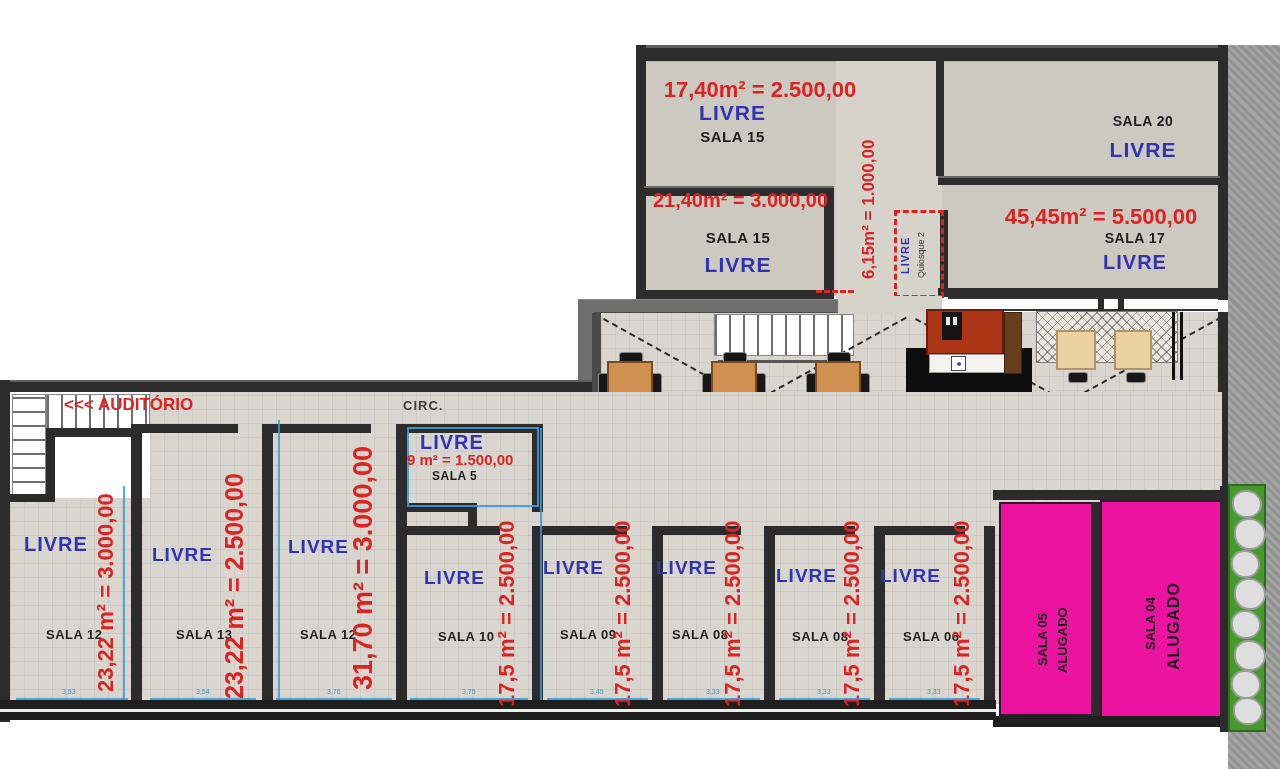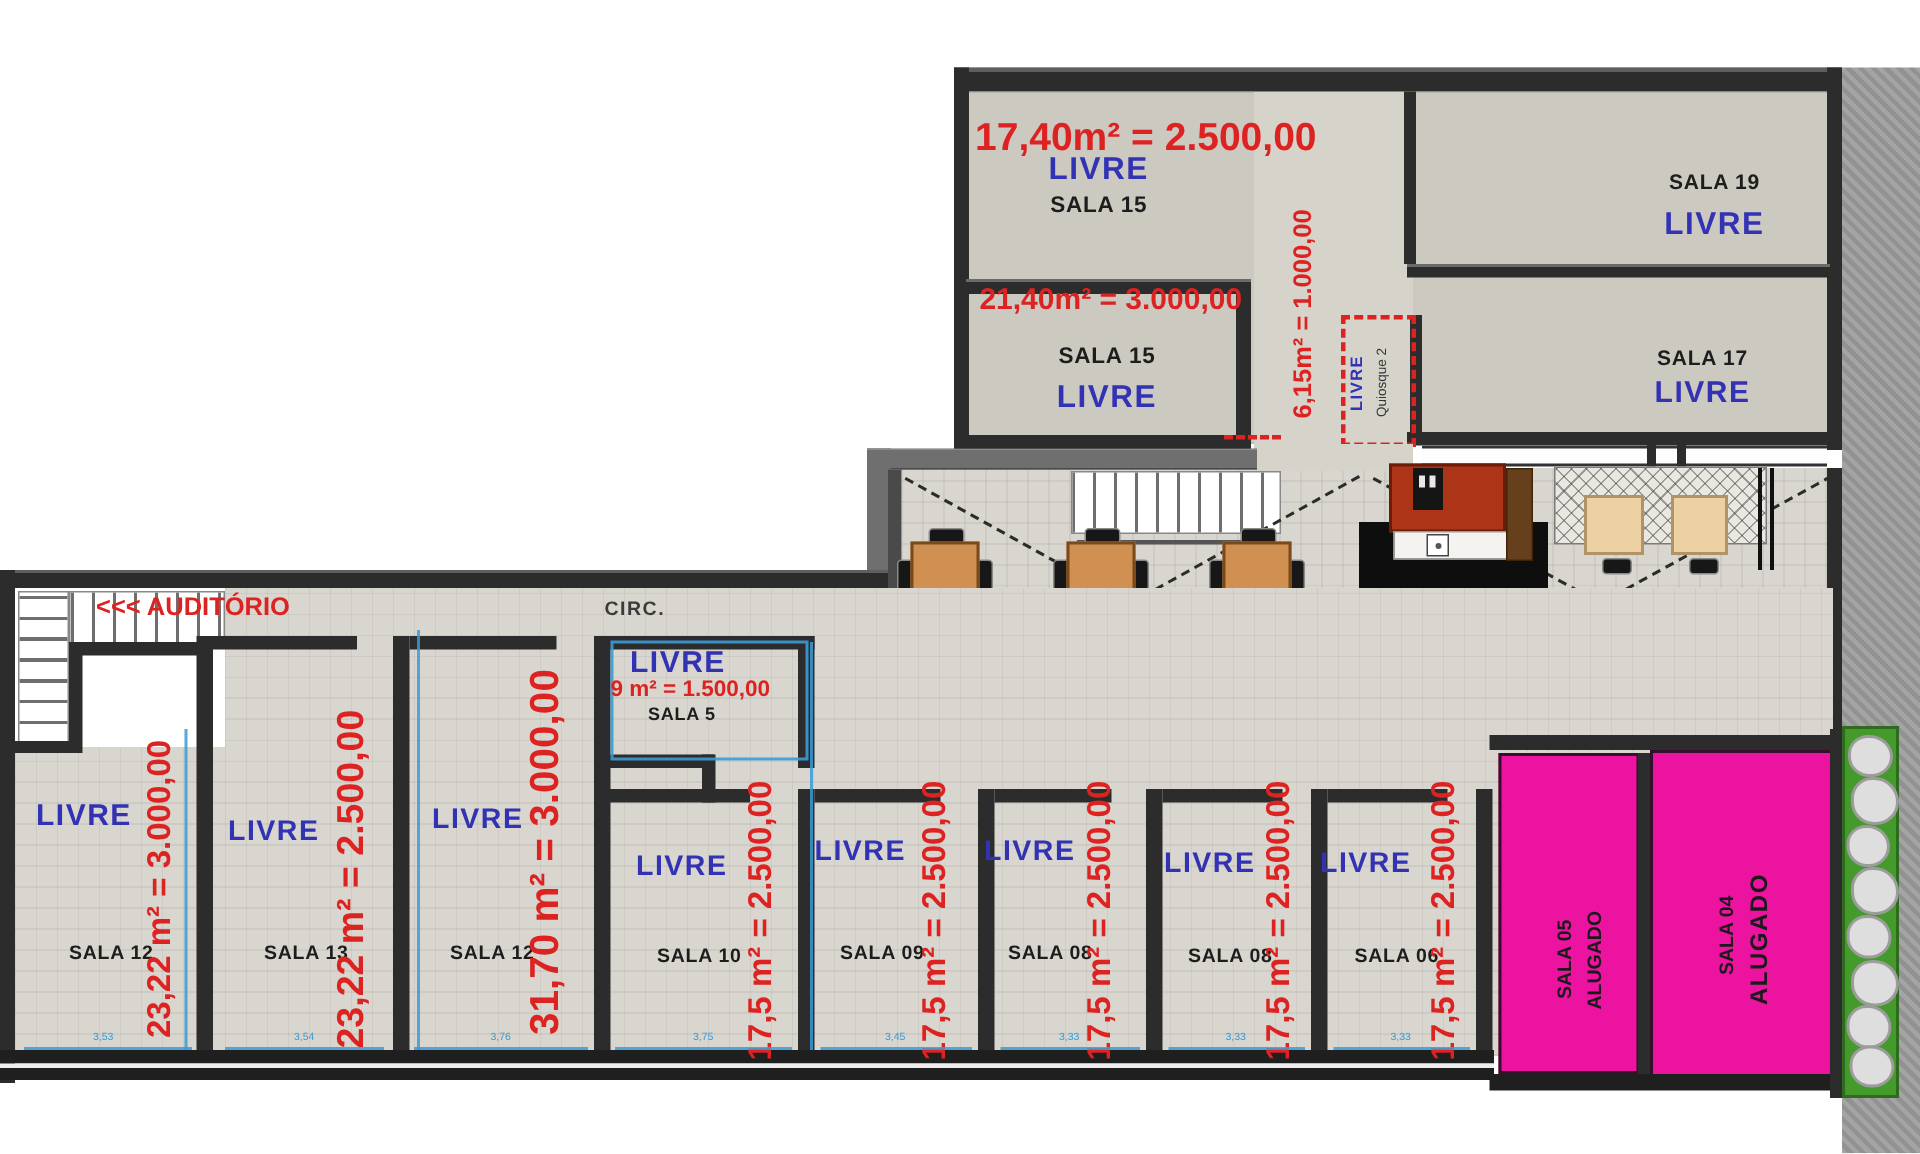--- a/index.html
+++ b/index.html
@@ -80,31 +80,32 @@
   <div class="w" style="left:824px;top:196px;width:10px;height:104px;"></div>
   <div class="w" style="left:938px;top:176px;width:282px;height:9px;box-shadow:inset 0 2px 0 #6a6a6a;"></div>
   <div class="w" style="left:936px;top:61px;width:8px;height:115px;"></div>
   <div class="w" style="left:940px;top:210px;width:8px;height:86px;"></div>
   <div class="w" style="left:636px;top:290px;width:198px;height:10px;"></div>
   <div class="w" style="left:938px;top:288px;width:290px;height:9px;"></div>
   <div class="storefront" style="left:948px;top:297px;width:270px;height:14px;"></div>
   <div class="w" style="left:1098px;top:296px;width:6px;height:16px;"></div>
   <div class="w" style="left:1118px;top:296px;width:6px;height:16px;"></div>
 
-  <div class="t red ctr" style="left:650px;top:78px;width:220px;font-size:26px;">17,40m² = 2.500,00</div>
+  <div class="t red ctr" style="left:650px;top:78px;width:220px;font-size:22px;">17,40m² = 2.500,00</div>
   <div class="t blue ctr" style="left:650px;top:102px;width:165px;font-size:21px;">LIVRE</div>
   <div class="t rname ctr" style="left:650px;top:129px;width:165px;font-size:15px;">SALA 15</div>
 
   <div class="t red ctr" style="left:648px;top:190px;width:185px;font-size:20px;">21,40m² = 3.000,00</div>
   <div class="t rname ctr" style="left:648px;top:230px;width:180px;font-size:15px;">SALA 15</div>
   <div class="t blue ctr" style="left:648px;top:254px;width:180px;font-size:21px;">LIVRE</div>
 
-  <div class="t rname ctr" style="left:1078px;top:114px;width:130px;font-size:14px;">SALA 19</div>
+  <div class="t rname ctr" style="left:1078px;top:114px;width:130px;font-size:14px;">SALA 20</div>
   <div class="t blue ctr" style="left:1078px;top:139px;width:130px;font-size:21px;">LIVRE</div>
 
+  <div class="t red ctr" style="left:996px;top:205px;width:210px;font-size:22px;">45,45m² = 5.500,00</div>
   <div class="t rname ctr" style="left:1070px;top:231px;width:130px;font-size:14px;">SALA 17</div>
   <div class="t blue ctr" style="left:1070px;top:252px;width:130px;font-size:20px;">LIVRE</div>
 
   <div class="vt red" style="left:860px;top:118px;width:30px;height:182px;font-size:17px;">6,15m² = 1.000,00</div>
   <div class="kioskbox" style="left:894px;top:210px;width:50px;height:88px;"></div>
   <div class="vt blue" style="left:900px;top:224px;width:14px;height:62px;font-size:11px;">LIVRE</div>
   <div class="vt" style="left:917px;top:220px;width:12px;height:70px;font-size:9px;color:#333;">Quiosque 2</div>
   <div class="rdash" style="left:816px;top:290px;width:38px;"></div>
 
   <div class="floor" style="left:601px;top:312px;width:617px;height:177px;"></div>

